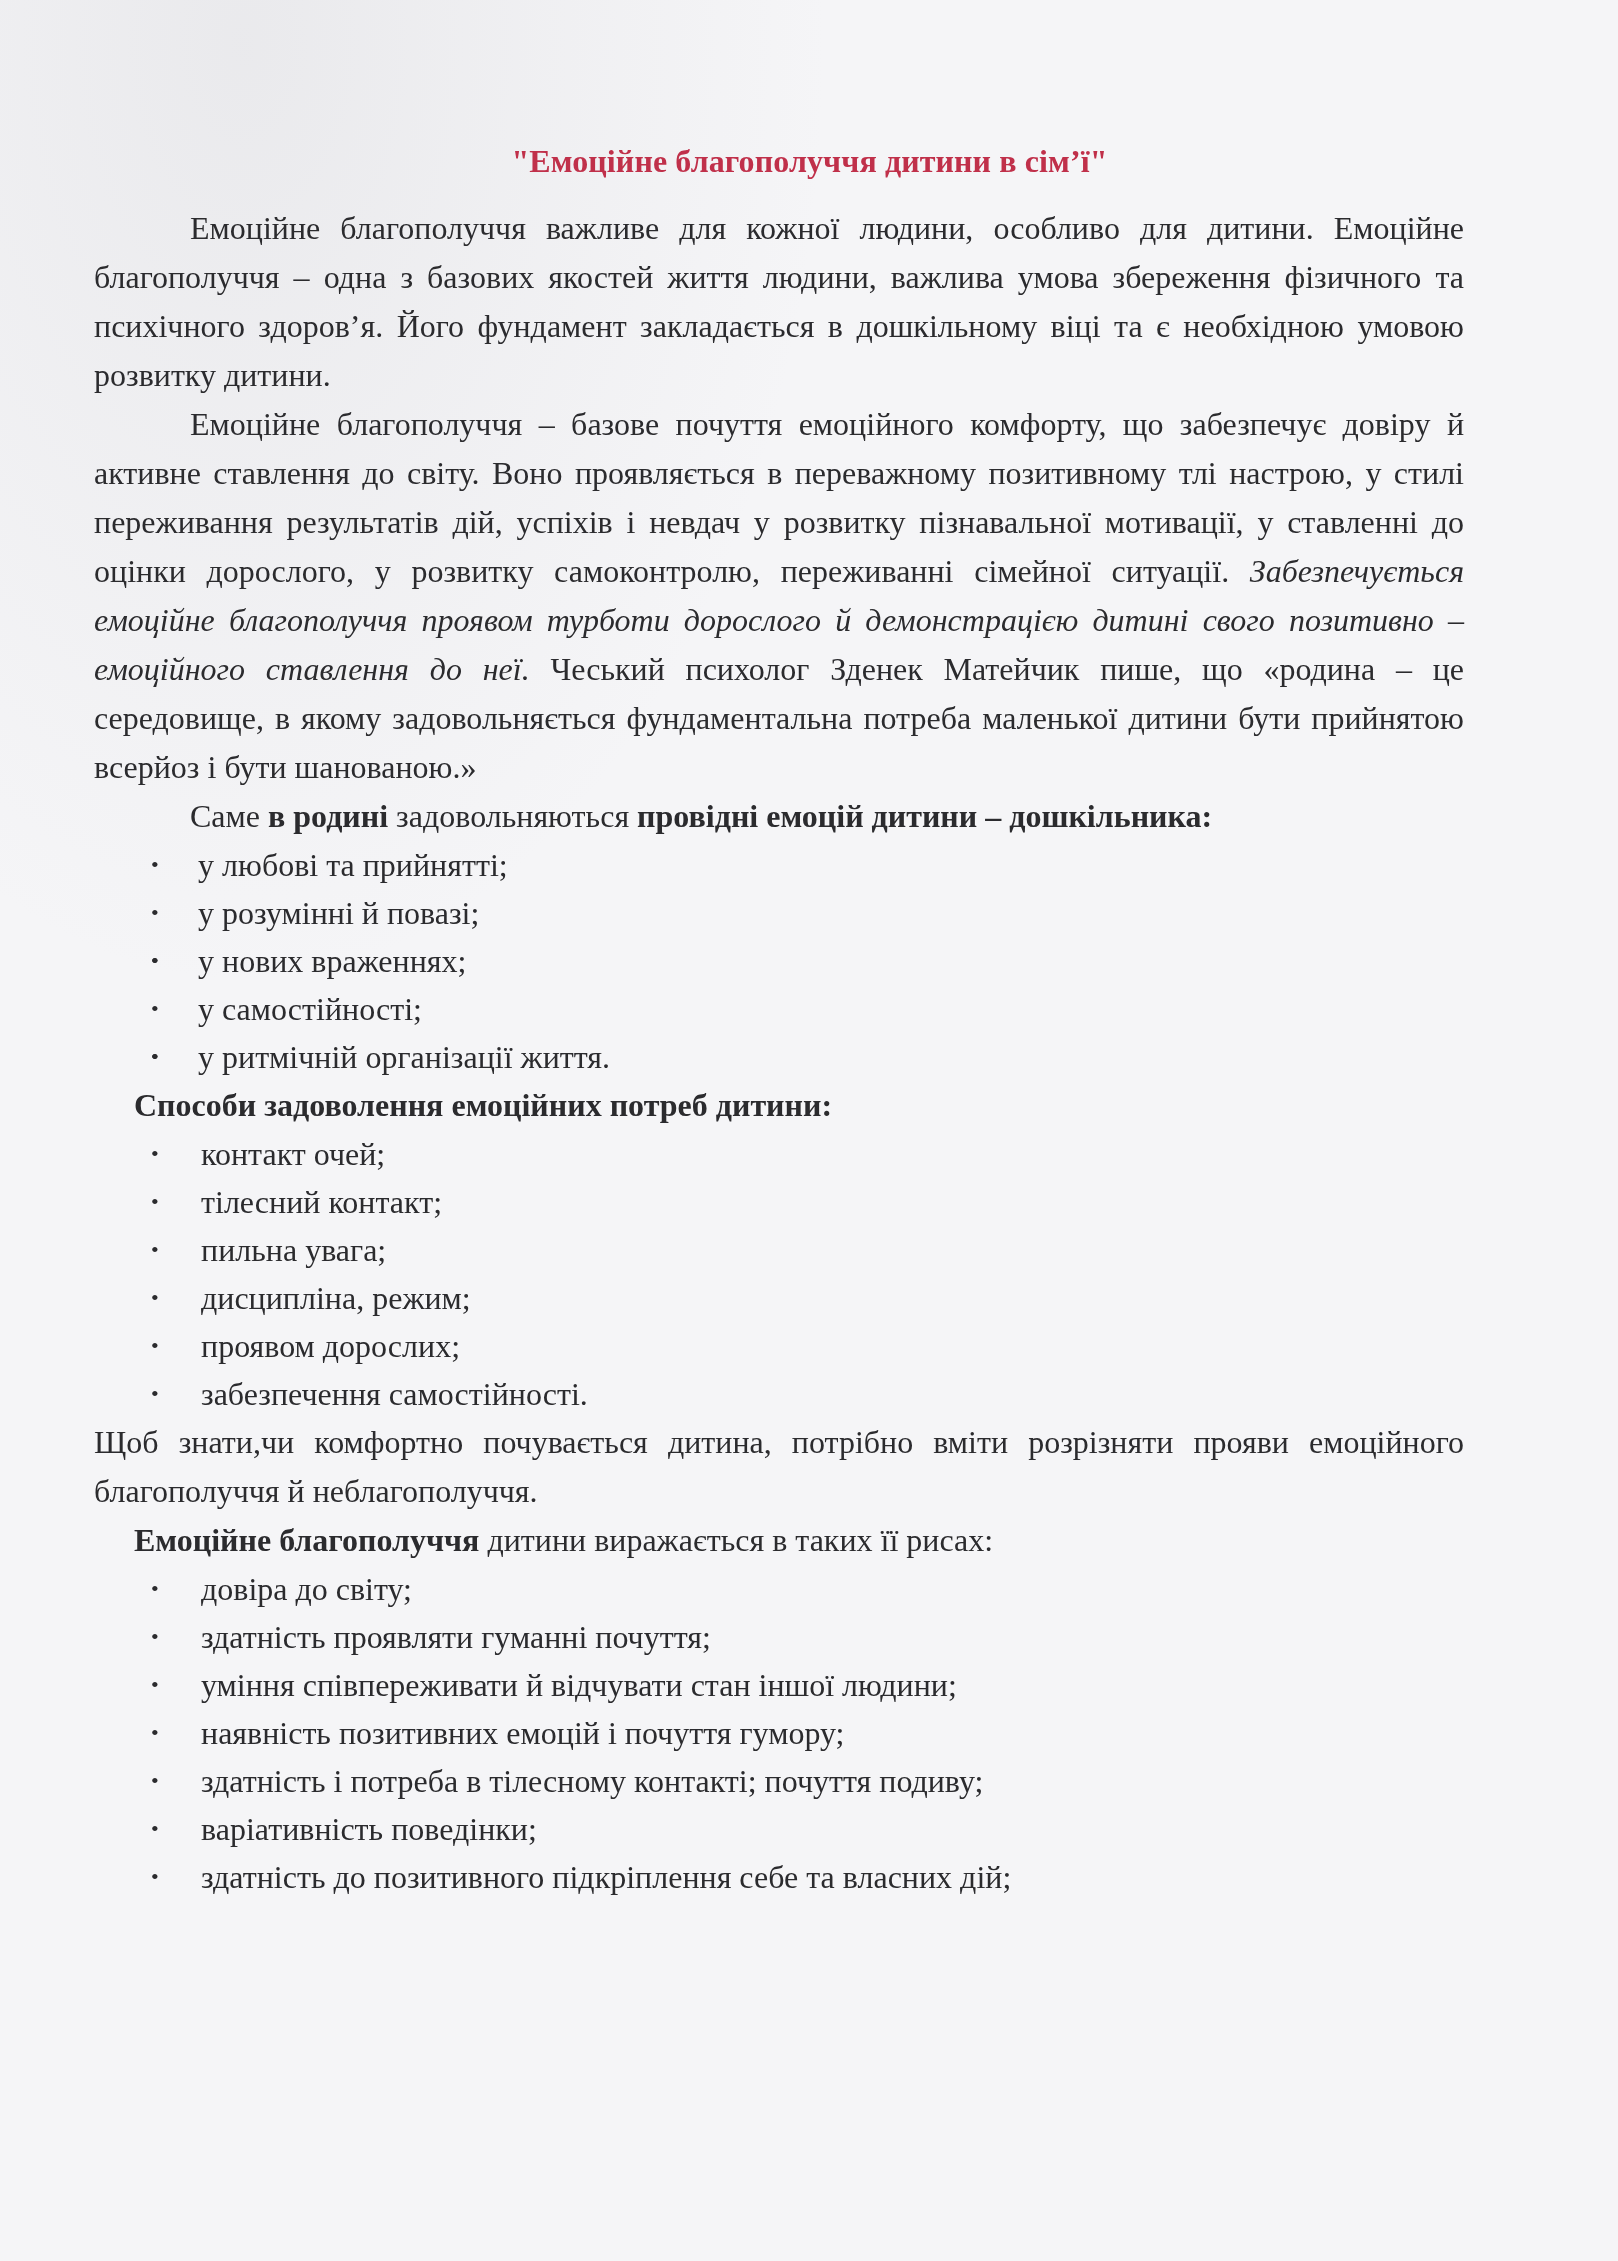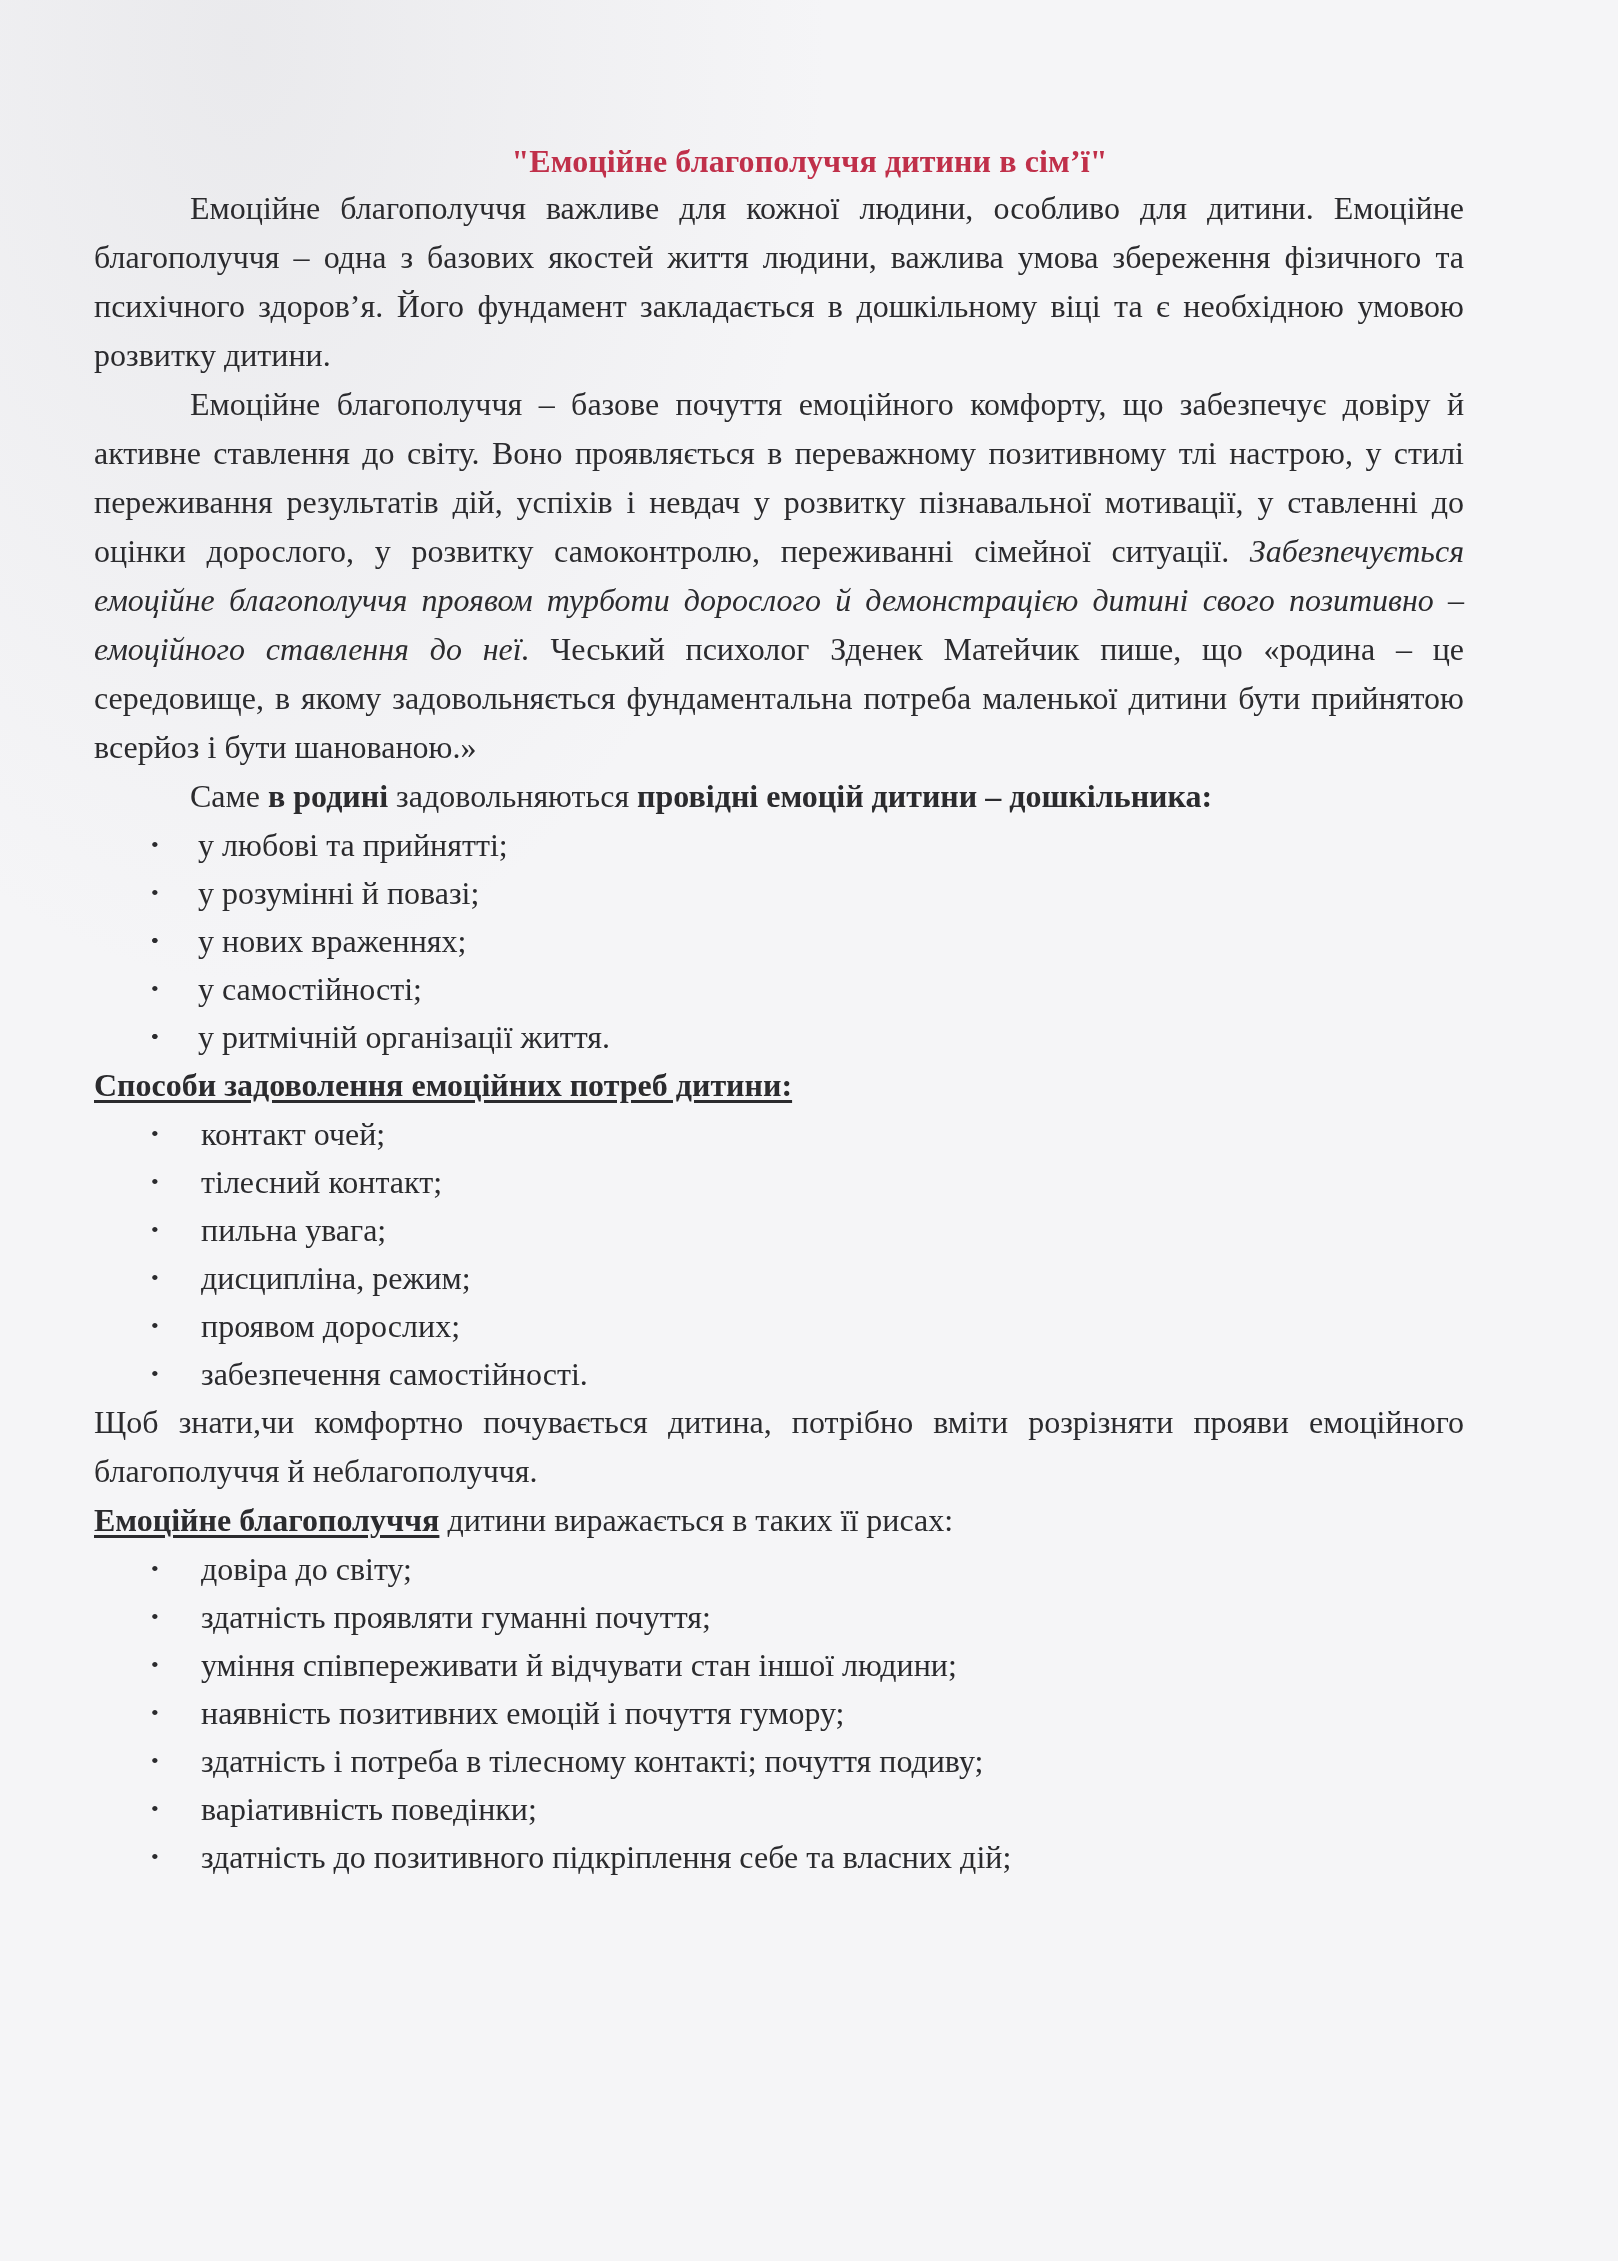--- a/index.html
+++ b/index.html
@@ -32,36 +32,36 @@
     text-align: center;
     font-weight: bold;
     font-size: 32px;
     line-height: 45px;
     color: #c0304a;
     letter-spacing: 0.1px;
   }
   .content {
     position: absolute;
     left: 94px;
-    top: 184px;
+    top: 204px;
     width: 1370px;
     font-size: 32px;
     line-height: 49px;
   }
   p {
     margin: 0;
     text-align: justify;
     text-align-last: left;
   }
   p.indent {
     text-indent: 96px;
   }
   em { font-style: italic; }
   strong { font-weight: bold; }
-  .u { text-decoration: underline; text-decoration-thickness: 2.6px; text-underline-offset: 3.9px; }
+  .u { text-decoration-thickness: 2.6px; text-underline-offset: 3.9px; margin-left: 40px; }
   ul {
     list-style: none;
     margin: 0;
     padding: 0;
   }
   ul li {
     position: relative;
     padding-left: 104px;
     line-height: 48px;
   }

